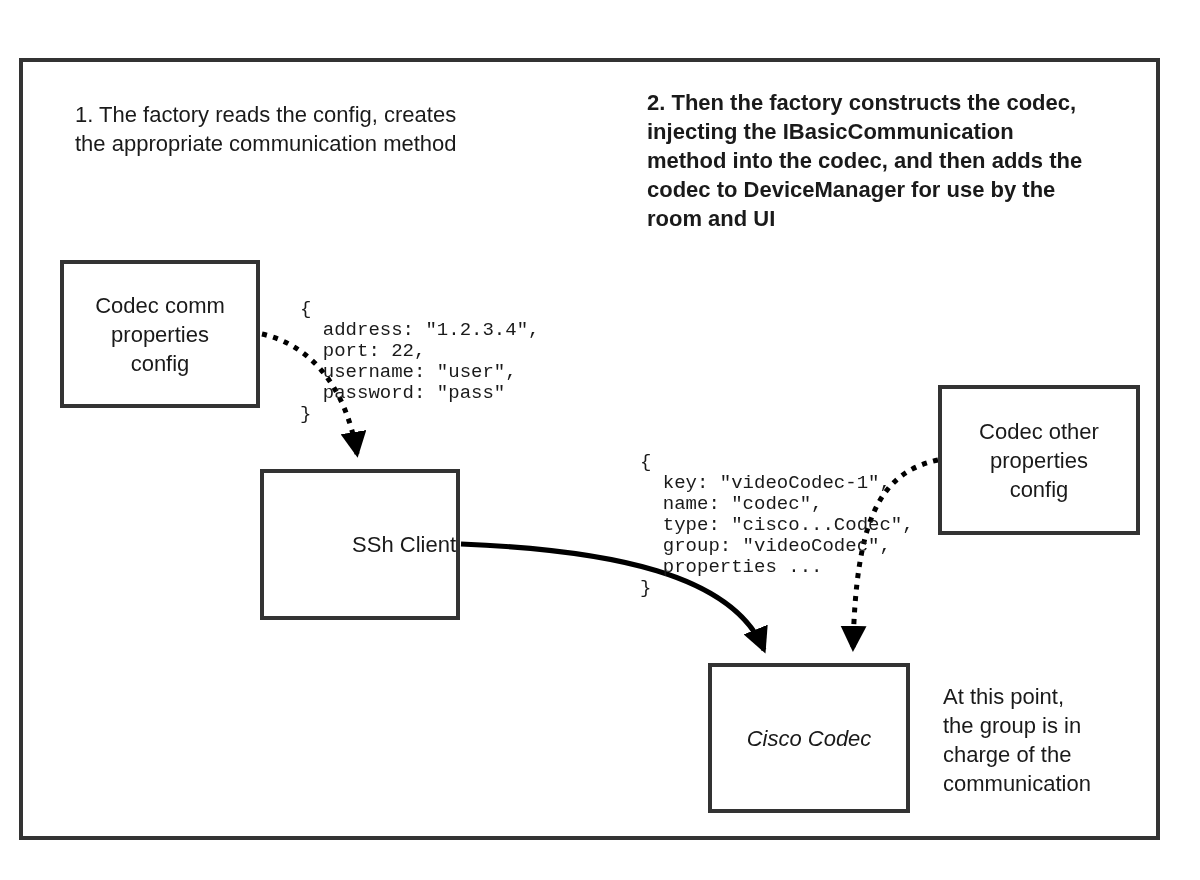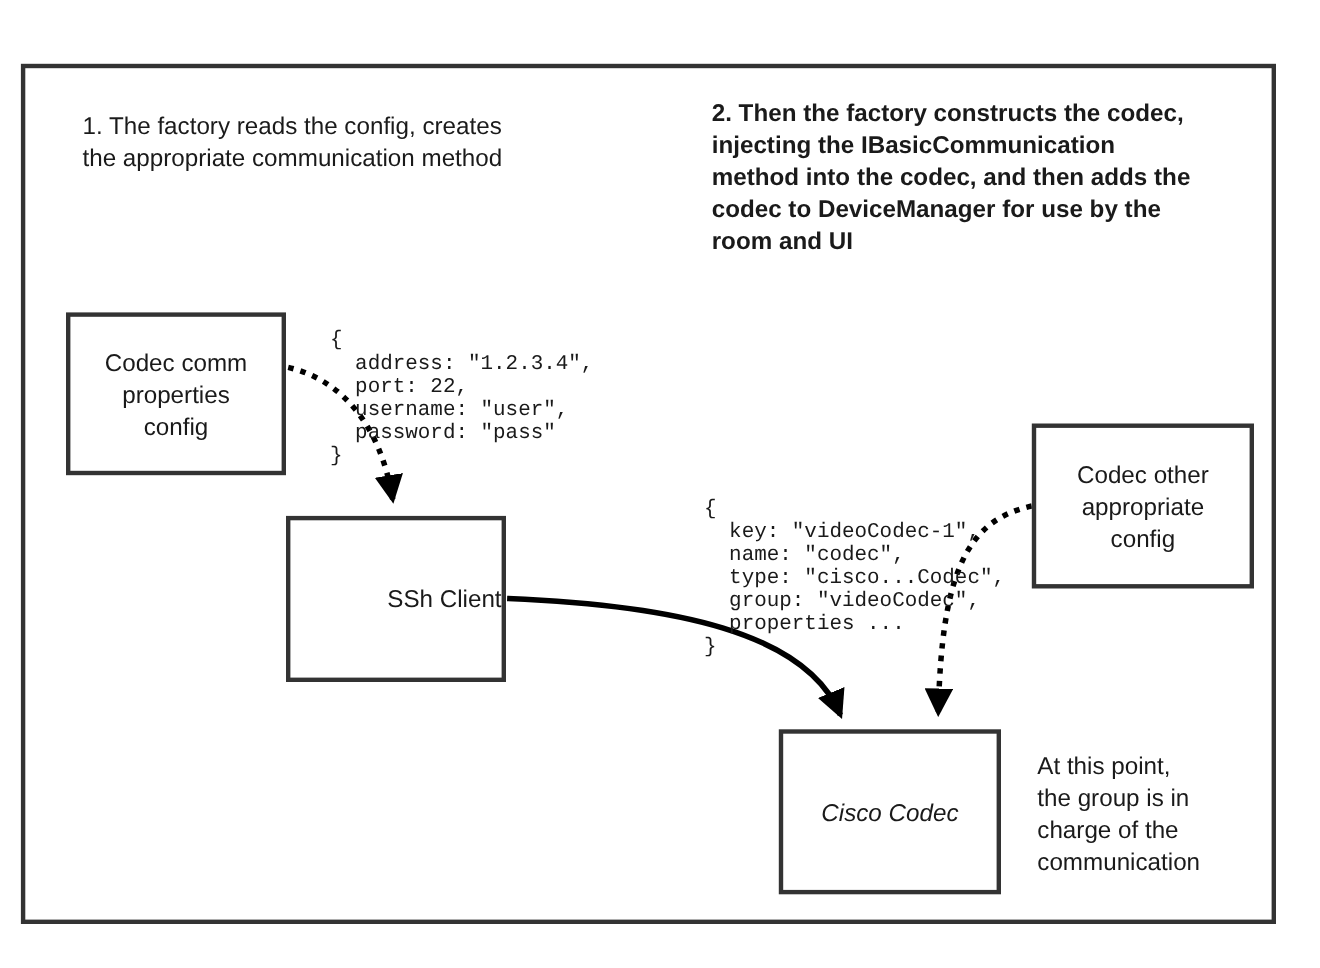--- a/index.html
+++ b/index.html
@@ -87,33 +87,33 @@
 injecting the IBasicCommunication
 method into the codec, and then adds the
 codec to DeviceManager for use by the
 room and UI</div>
 
   <div class="note" style="left:943px; top:682px; width:200px;">At this point,
 the group is in
 charge of the
 communication</div>
 
-  <div class="node" style="left:60px; top:260px; width:200px; height:148px;margin-top:24px;">
+  <div class="node" style="left:60px; top:260px; width:200px; height:148px;">
     <span>Codec comm
 properties
 config</span>
   </div>
 
   <div class="node" style="left:260px; top:469px; width:200px; height:151px;justify-content:flex-end;">
     <span>SSh Client</span>
   </div>
 
   <div class="node" style="left:938px; top:385px; width:202px; height:150px;">
     <span>Codec other
-appropriate
+properties
 config</span>
   </div>
 
   <div class="node" style="left:708px; top:663px; width:202px; height:150px;font-style:italic;">
     <span>Cisco Codec</span>
   </div>
 
   <pre class="code" style="left:300px; top:299px;">{
   address: "1.2.3.4",
   port: 22,

